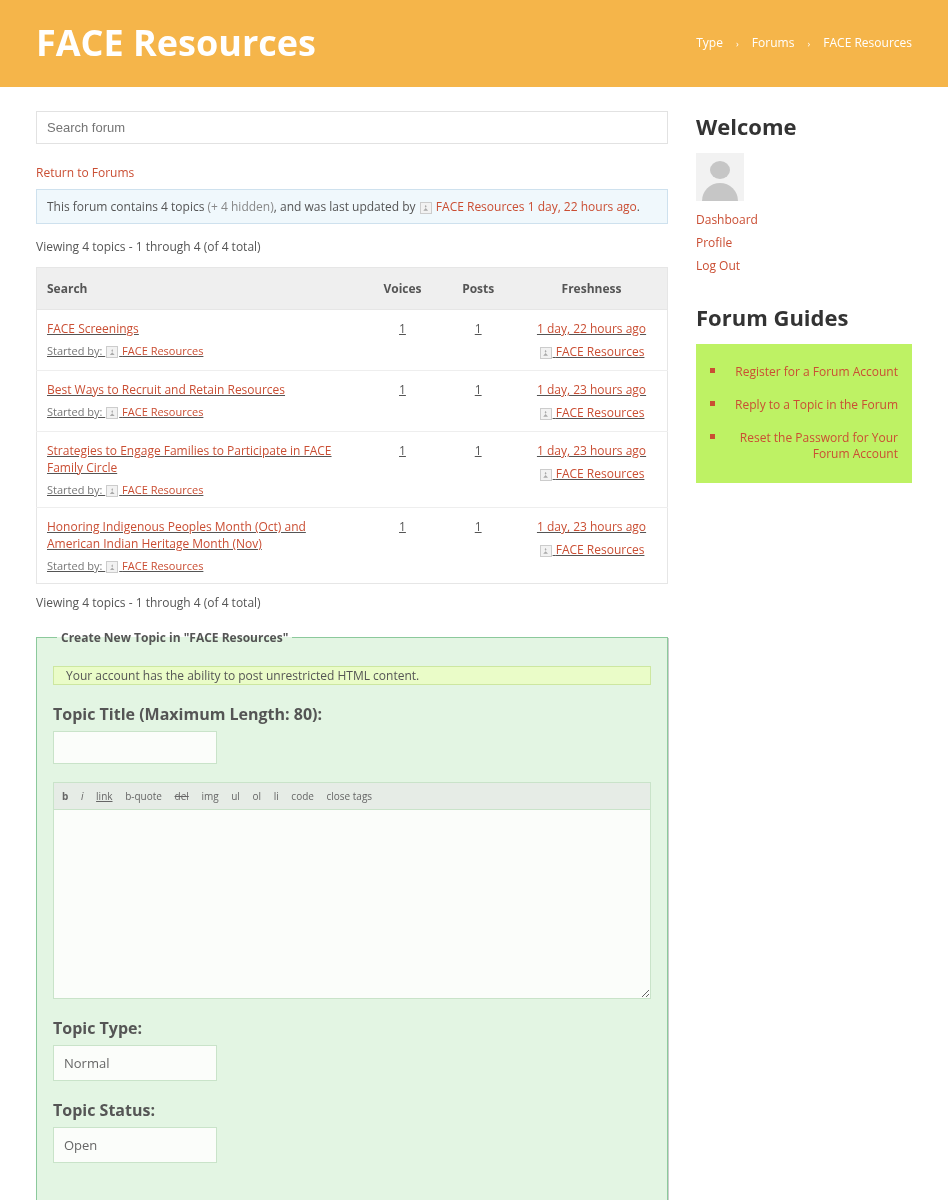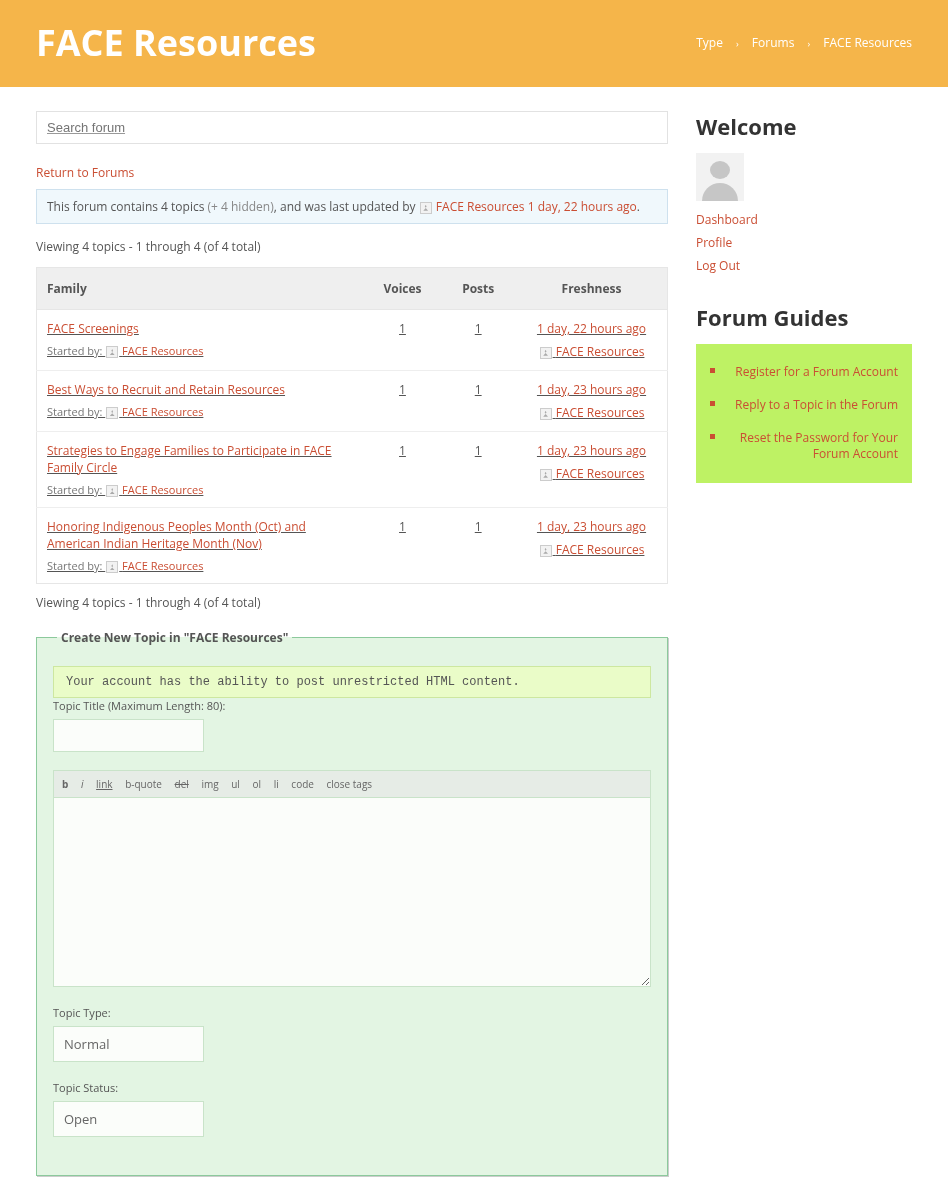--- a/index.html
+++ b/index.html
@@ -40,21 +40,20 @@
 }
 .main { flex: 1; min-width: 0; }
 .sidebar { width: 216px; flex-shrink: 0; }
 .search-box {
   width: 100%;
   border: 1px solid #e2e2e2;
   padding: 8px 10px;
   font-size: 13px;
   color: #999;
   margin-bottom: 20px;
-  text-decoration: underline;
 }
 .link { color: #ca4e33; text-decoration: none; cursor: pointer; }
 .link-line { margin-bottom: 6px; font-size: 12px; }
 .info-box {
   background: #f0f8fc;
   border: 1px solid #cee1ee;
   padding: 8px 10px;
   font-size: 12px;
   margin: 8px 0 14px;
 }
@@ -109,31 +108,31 @@
 }
 fieldset.create legend {
   font-size: 12px;
   font-weight: 700;
   padding: 0 4px;
   margin-left: 4px;
 }
 .notice {
   background: #eafcc8;
   border: 1px solid #cde7a0;
-  padding: 8px 12px;
-  font-size: 12px;
-  font-family: Liberation Mono, monospace;
-}
-.form-label { font-size: 11px; font-weight: 400; margin-bottom: 6px; display:block; }
+  padding: 0 12px;
+  font-size: 12px;
+  margin-bottom: 18px;
+}
+.form-label { font-size: 16px; font-weight: 700; margin-bottom: 6px; display:block; }
 .text-input, .select-like {
   border: 1px solid #c9e3c9;
   background: #fbfdfa;
   padding: 8px 10px;
   font-size: 13px;
-  width: 151px;
+  width: 164px;
   margin-bottom: 18px;
   color: #666;
 }
 .editor-toolbar {
   background: #e6ece6;
   border: 1px solid #c9e3c9;
   border-bottom: none;
   padding: 6px 8px;
   font-size: 10px;
 }
@@ -224,21 +223,21 @@
 
       <div class="info-box">
         <span>This forum contains 4 topics </span><span style="color:#888">(+ 4 hidden)</span><span>, and was last updated by </span><span class="avatar-sm"></span> <a class="link">FACE Resources</a><a class="link"> 1 day, 22 hours ago</a><span>.</span>
       </div>
 
       <div class="view-count">Viewing 4 topics - 1 through 4 (of 4 total)</div>
 
       <table class="topics">
         <thead>
           <tr>
-            <th style="width:52%">Family</th>
+            <th style="width:52%">Search</th>
             <th class="center" style="width:12%">Voices</th>
             <th class="center" style="width:12%">Posts</th>
             <th class="center" style="width:24%">Freshness</th>
           </tr>
         </thead>
         <tbody id="topics-body">
             <tr>
               <td>
                 <div class="topic-title"><a class="link">FACE Screenings</a></div>
                 <div class="started"><span>Started by: </span><span class="avatar-sm"></span> <a class="link">FACE Resources</a></div>

